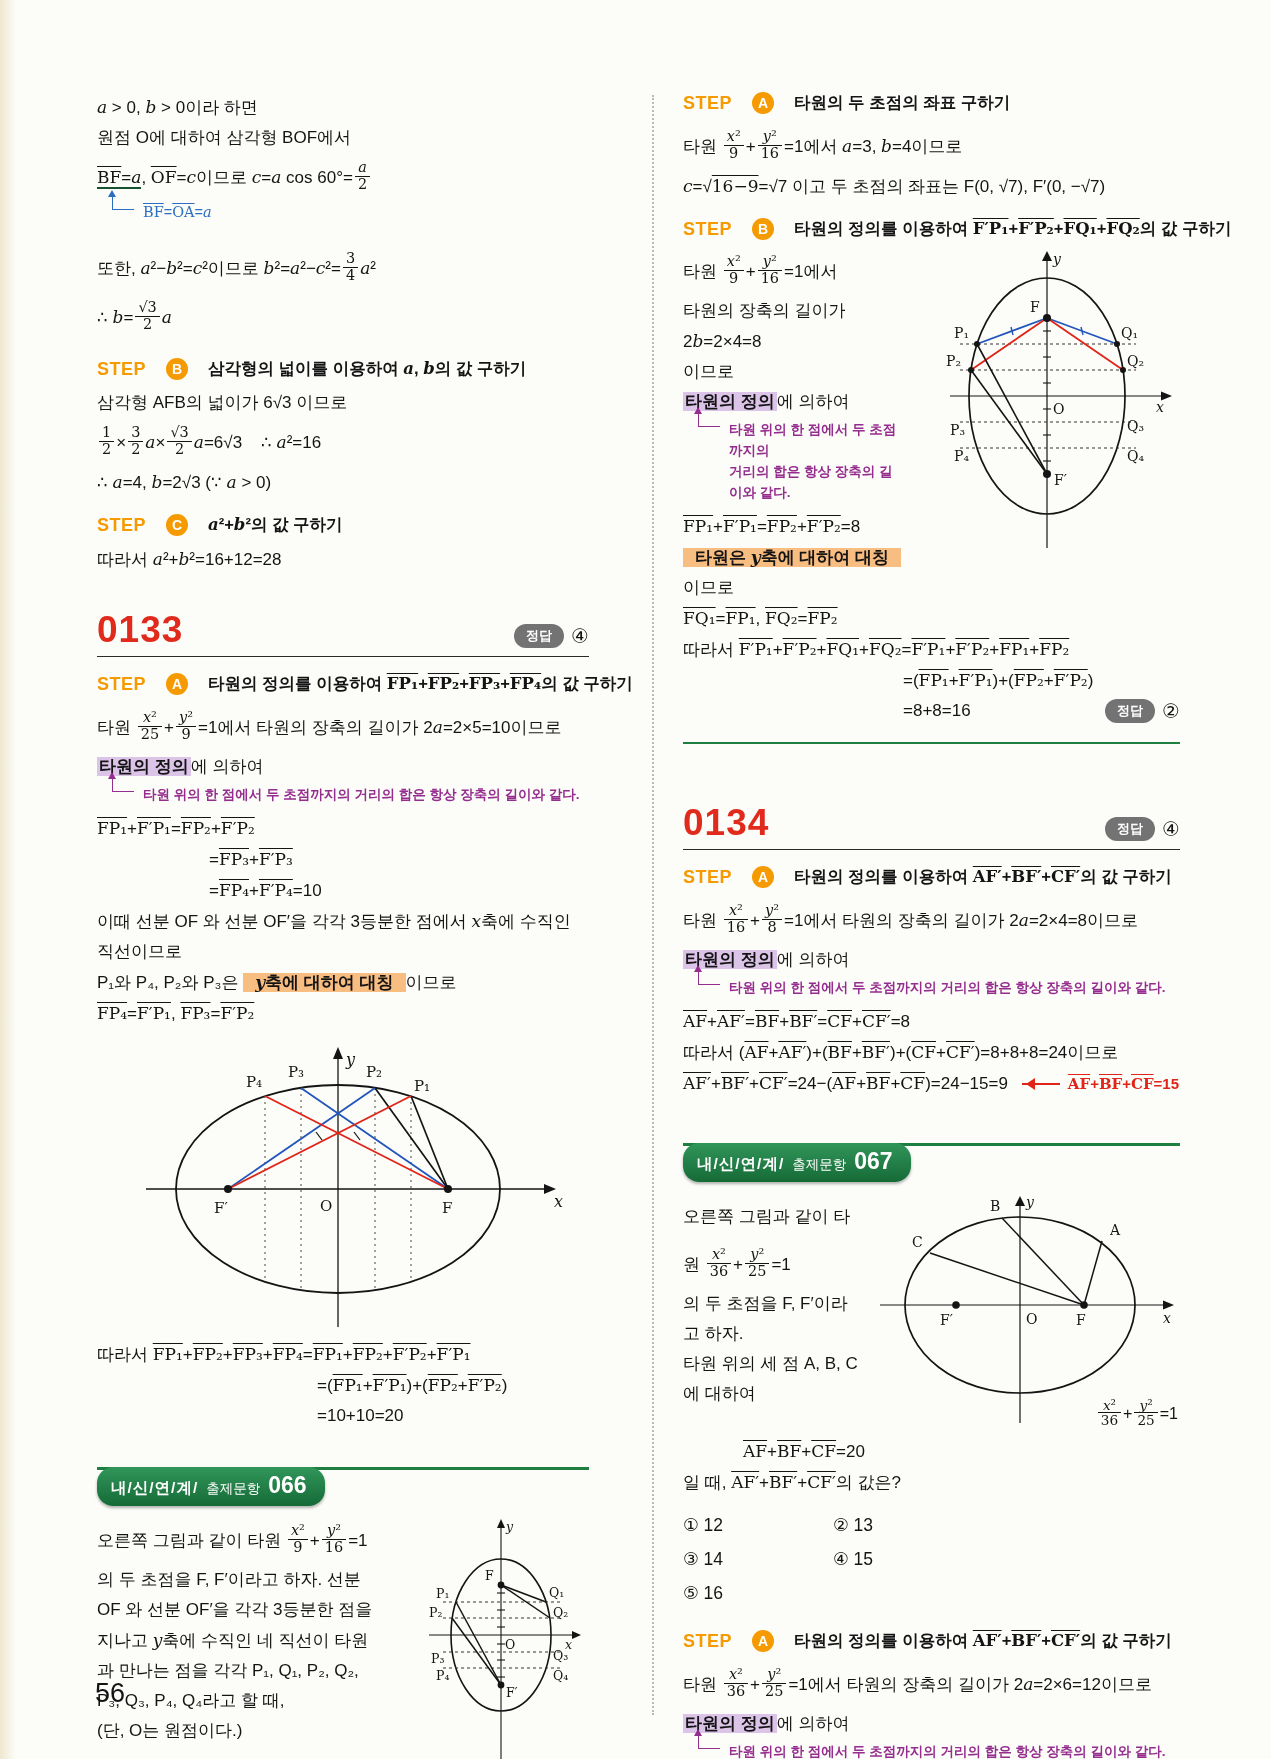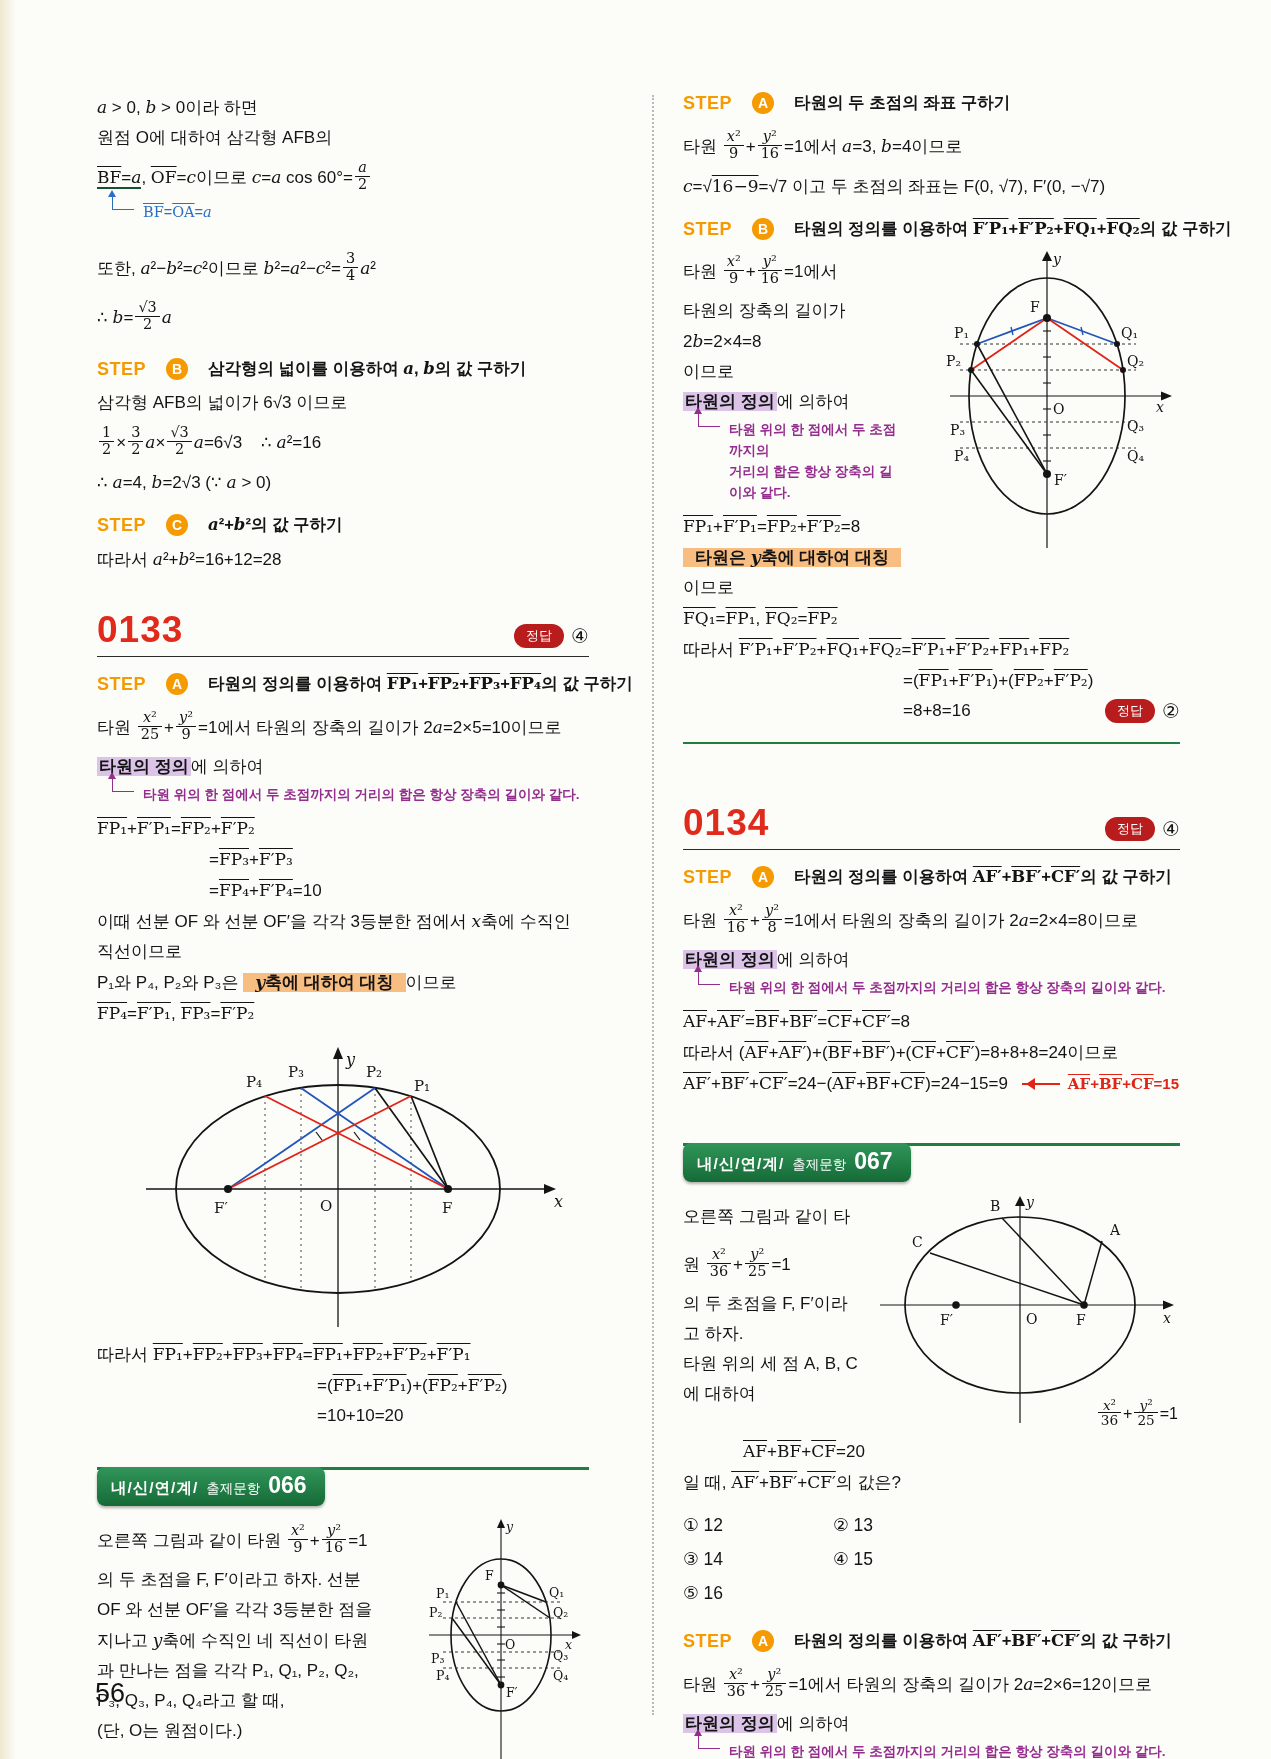--- a/index.html
+++ b/index.html
@@ -28,24 +28,24 @@
   .stepcircle{flex:0 0 auto;width:22px;height:22px;border-radius:50%;background:#f59a00;color:#fff;font-weight:700;font-size:14px;display:flex;align-items:center;justify-content:center}
   .steptitle{font-weight:700;font-size:16.5px}
   .note{position:relative;color:#952d8f;font-weight:700;font-size:13.5px;line-height:21px;padding-left:46px;margin:2px 0 8px}
   .note .elbow{position:absolute;left:15px;top:-9px;width:22px;height:17px;border-left:1.7px solid currentColor;border-bottom:1.7px solid currentColor}
   .note .elbow::before{content:"";position:absolute;left:-5px;top:-7px;border:4px solid transparent;border-bottom:7px solid currentColor}
   .note.blue{color:#2b6fc4;font-size:14.5px;font-weight:400;margin:0 0 21px}
   .prob-row{display:flex;align-items:flex-end;justify-content:space-between;margin-top:36px}
   .prob-num{font-size:37px;font-weight:700;color:#e02a1c;letter-spacing:1px;line-height:1;font-family:"Liberation Sans",sans-serif}
   .prob-rule{border-bottom:1.7px solid #2a2a2a;margin:8px 0 2px}
   .ansgrp{display:inline-flex;align-items:center;white-space:nowrap}
-  .pill{display:inline-block;background:#b91c1c;color:#fff;font-weight:400;font-size:13px;padding:3px 12px;border-radius:13px}
+  .pill{display:inline-block;background:#737373;color:#fff;font-weight:700;font-size:13px;padding:3px 12px;border-radius:13px}
   .circ{font-size:20px;margin-left:7px}
   .linkbox{border-top:3px solid #1e7f41;margin-top:36px}
-  .tab{display:inline-flex;align-items:baseline;gap:8px;background:linear-gradient(180deg,#31965a,#156a36);color:#fff;border-radius:8px;padding:5px 18px 7px 14px;position:relative;top:-3px;box-shadow:0 2px 3px rgba(0,0,0,.3)}
+  .tab{display:inline-flex;align-items:baseline;gap:8px;background:linear-gradient(180deg,#31965a,#156a36);color:#fff;border-radius:16px;padding:5px 18px 7px 14px;position:relative;top:-3px;box-shadow:0 2px 3px rgba(0,0,0,.3)}
   .tab-series{font-weight:700;font-size:15.5px;letter-spacing:1px}
   .tab-kind{font-size:13.5px}
   .tab-num{font-weight:700;font-size:23px}
   .boxbody{padding:8px 0 4px}
   .choices{display:flex;flex-wrap:wrap;margin-top:16px;font-size:17.5px;line-height:34px}
   .c2{width:150px}
   .dwrap{text-align:center;margin:10px 0 6px}
   .dfloat{float:right;position:relative;margin:0 0 4px 8px}
   .clear{clear:both}
   .eqflex{display:flex;align-items:center;white-space:nowrap}
@@ -65,21 +65,21 @@
 </head>
 <body>
 
 <div class="page">
   <div class="edge"></div>
   <div class="divider"></div>
 
   <div class="col col-left">
 
     <div class="m"><i>a</i> &gt; 0, <i>b</i> &gt; 0이라 하면</div>
-    <div class="m">원점 O에 대하여 삼각형 AFB의</div>
+    <div class="m">원점 O에 대하여 삼각형 BOF에서</div>
     <div class="m tall"><ub><o>BF</o>=<i>a</i></ub>, <o>OF</o>=<i>c</i>이므로 <i>c</i>=<i>a</i> cos 60°=<f><n><i>a</i></n><d>2</d></f></div>
     <div class="note blue"><span class="elbow"></span><span><o>BF</o>=<o>OA</o>=<i>a</i></span></div>
     <div class="m tall">또한, <i>a</i>²−<i>b</i>²=<i>c</i>²이므로 <i>b</i>²=<i>a</i>²−<i>c</i>²=<f><n>3</n><d>4</d></f><i>a</i>²</div>
     <div class="m tall">∴ <i>b</i>=<f><n>√3</n><d>2</d></f><i>a</i></div>
 
     <div class="step">
       <span class="stepword">STEP</span>
       <span class="stepcircle">B</span>
       <span class="steptitle">삼각형의 넓이를 이용하여 <i>a</i>, <i>b</i>의 값 구하기</span>
     </div>

